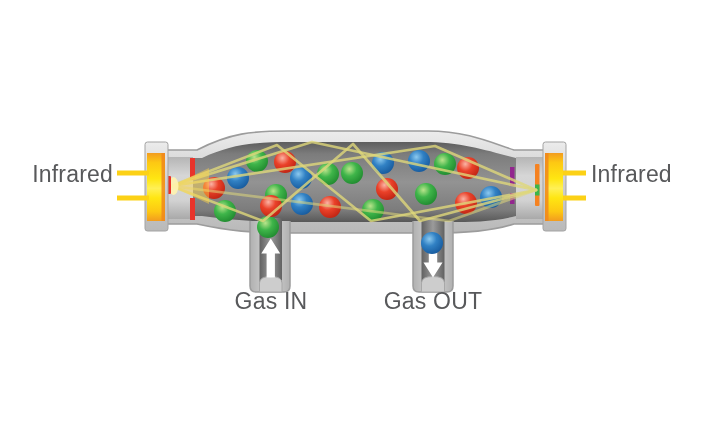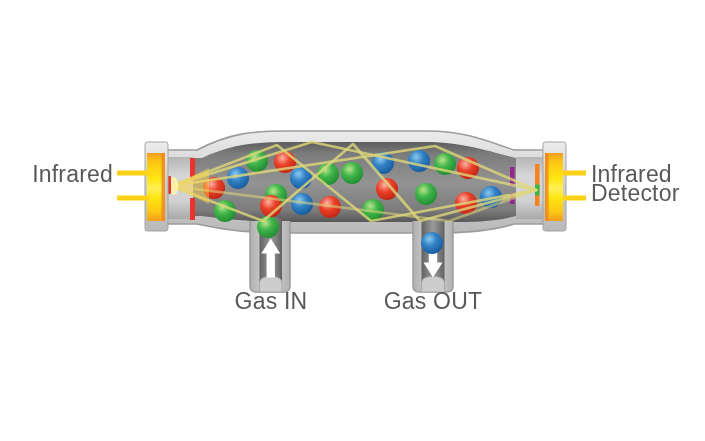--- a/index.html
+++ b/index.html
@@ -164,18 +164,17 @@
       <rect x="563" y="170.5" width="23" height="5" fill="#fcd116"></rect>
       <rect x="563" y="195.5" width="23" height="5" fill="#fcd116"></rect>
     </g>
   </svg>
 
   <div class="lbl lbl-lamp">
     <div>Infrared</div>
   </div>
   <div class="lbl lbl-detector">
     <div>Infrared</div>
-    <div>Detector</div>
   </div>
   <div class="lbl lbl-gasin">Gas IN</div>
   <div class="lbl lbl-gasout">Gas OUT</div>
 
 </div>
 
 </body></html>

